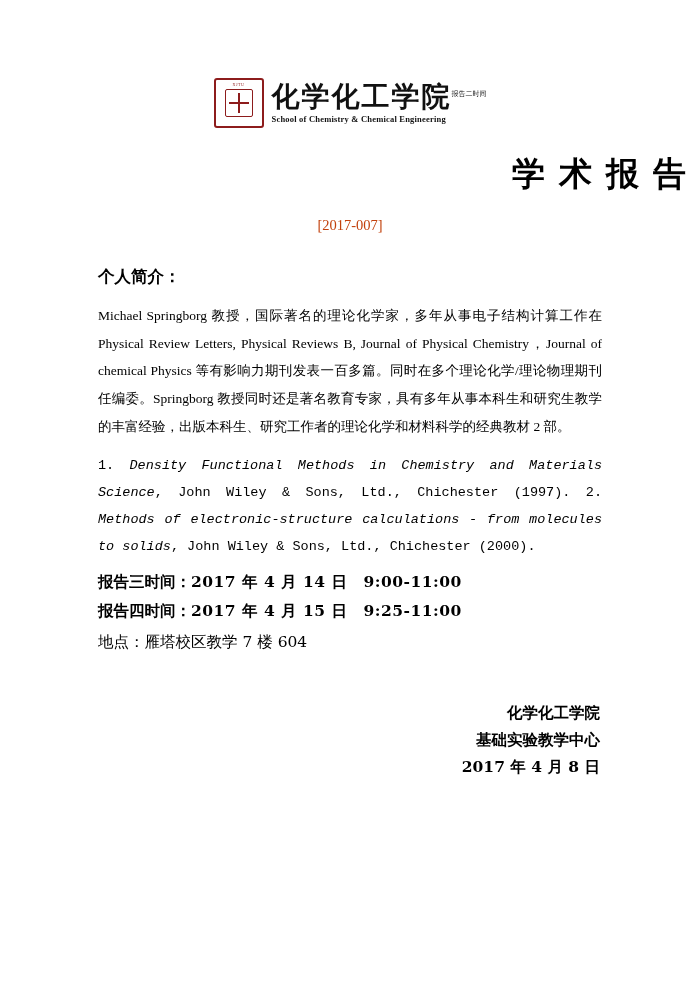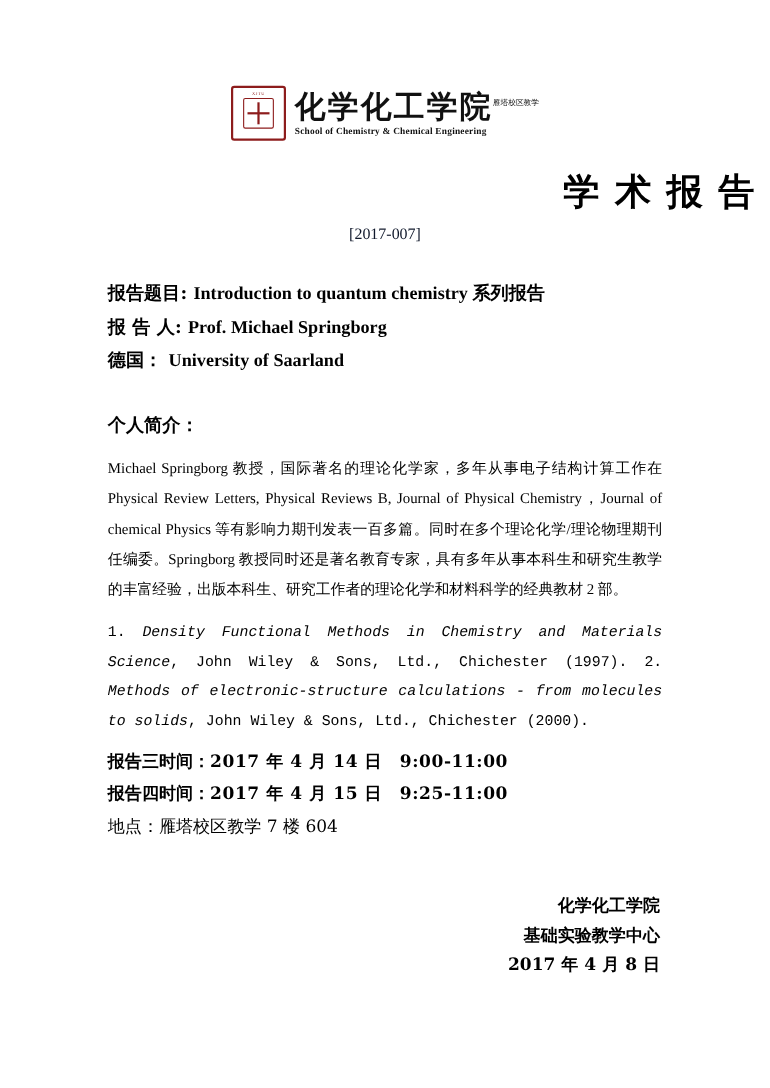--- a/index.html
+++ b/index.html
@@ -117,22 +117,22 @@
     font-weight: 700;
     letter-spacing: 14px;
     margin-top: 24px;
     text-indent: 14px;
     color: #000;
   }
   .doc-number {
     text-align: center;
     font-family: "Liberation Serif", serif;
     font-size: 14.5px;
-    margin-top: 8px;
-    color: #0f172a;
+    margin-top: 20px;
+    color: #c2410c;
   }
 
   
   .content {
     padding: 0 98px 0 98px;
   }
   .meta-block {
     margin-top: 30px;
   }
   .meta-line {
@@ -214,44 +214,30 @@
 <body>
 
 <div class="page">
 
   <div class="logo-block">
     <div class="logo-seal">
       <div class="seal-top">XJTU</div>
       <div class="seal-inner"></div>
     </div>
     <div class="logo-text">
-      <div class="logo-cn"><span>化学化工学院</span><span class="sup">雁塔校区教学</span></div>
+      <div class="logo-cn"><span>化学化工学院</span><span class="sup">报告二时间</span></div>
       <div class="logo-en">School of Chemistry &amp; Chemical Engineering</div>
     </div>
   </div>
 
   <div class="doc-title">学术报告</div>
   <div class="doc-number">[2017-007]</div>
 
   <div class="content">
 
-    <div class="meta-block">
-      <div class="meta-line">
-        <span class="lbl">报告题目:</span>
-        <span class="val">Introduction to quantum chemistry 系列报告</span>
-      </div>
-      <div class="meta-line">
-        <span class="lbl">报 告 人:</span>
-        <span class="val">Prof. Michael Springborg</span>
-      </div>
-      <div class="meta-line">
-        <span class="lbl">德国：</span>
-        <span class="val">University of Saarland</span>
-      </div>
-    </div>
 
     <div class="section-head">个人简介：</div>
 
     <div class="bio">
       <p>Michael Springborg 教授，国际著名的理论化学家，多年从事电子结构计算工作在 Physical Review Letters, Physical Reviews B, Journal of Physical Chemistry，Journal of chemical Physics 等有影响力期刊发表一百多篇。同时在多个理论化学/理论物理期刊任编委。Springborg 教授同时还是著名教育专家，具有多年从事本科生和研究生教学的丰富经验，出版本科生、研究工作者的理论化学和材料科学的经典教材 2 部。</p>
       <div class="refs">
         <span><span>1. </span><i>Density Functional Methods in Chemistry and Materials Science</i><span>, John Wiley &amp; Sons, Ltd., Chichester (1997). </span></span><span><span>2. </span><i>Methods of electronic-structure calculations - from molecules to solids</i><span>, John Wiley &amp; Sons, Ltd., Chichester (2000).</span></span>
       </div>
     </div>
 

